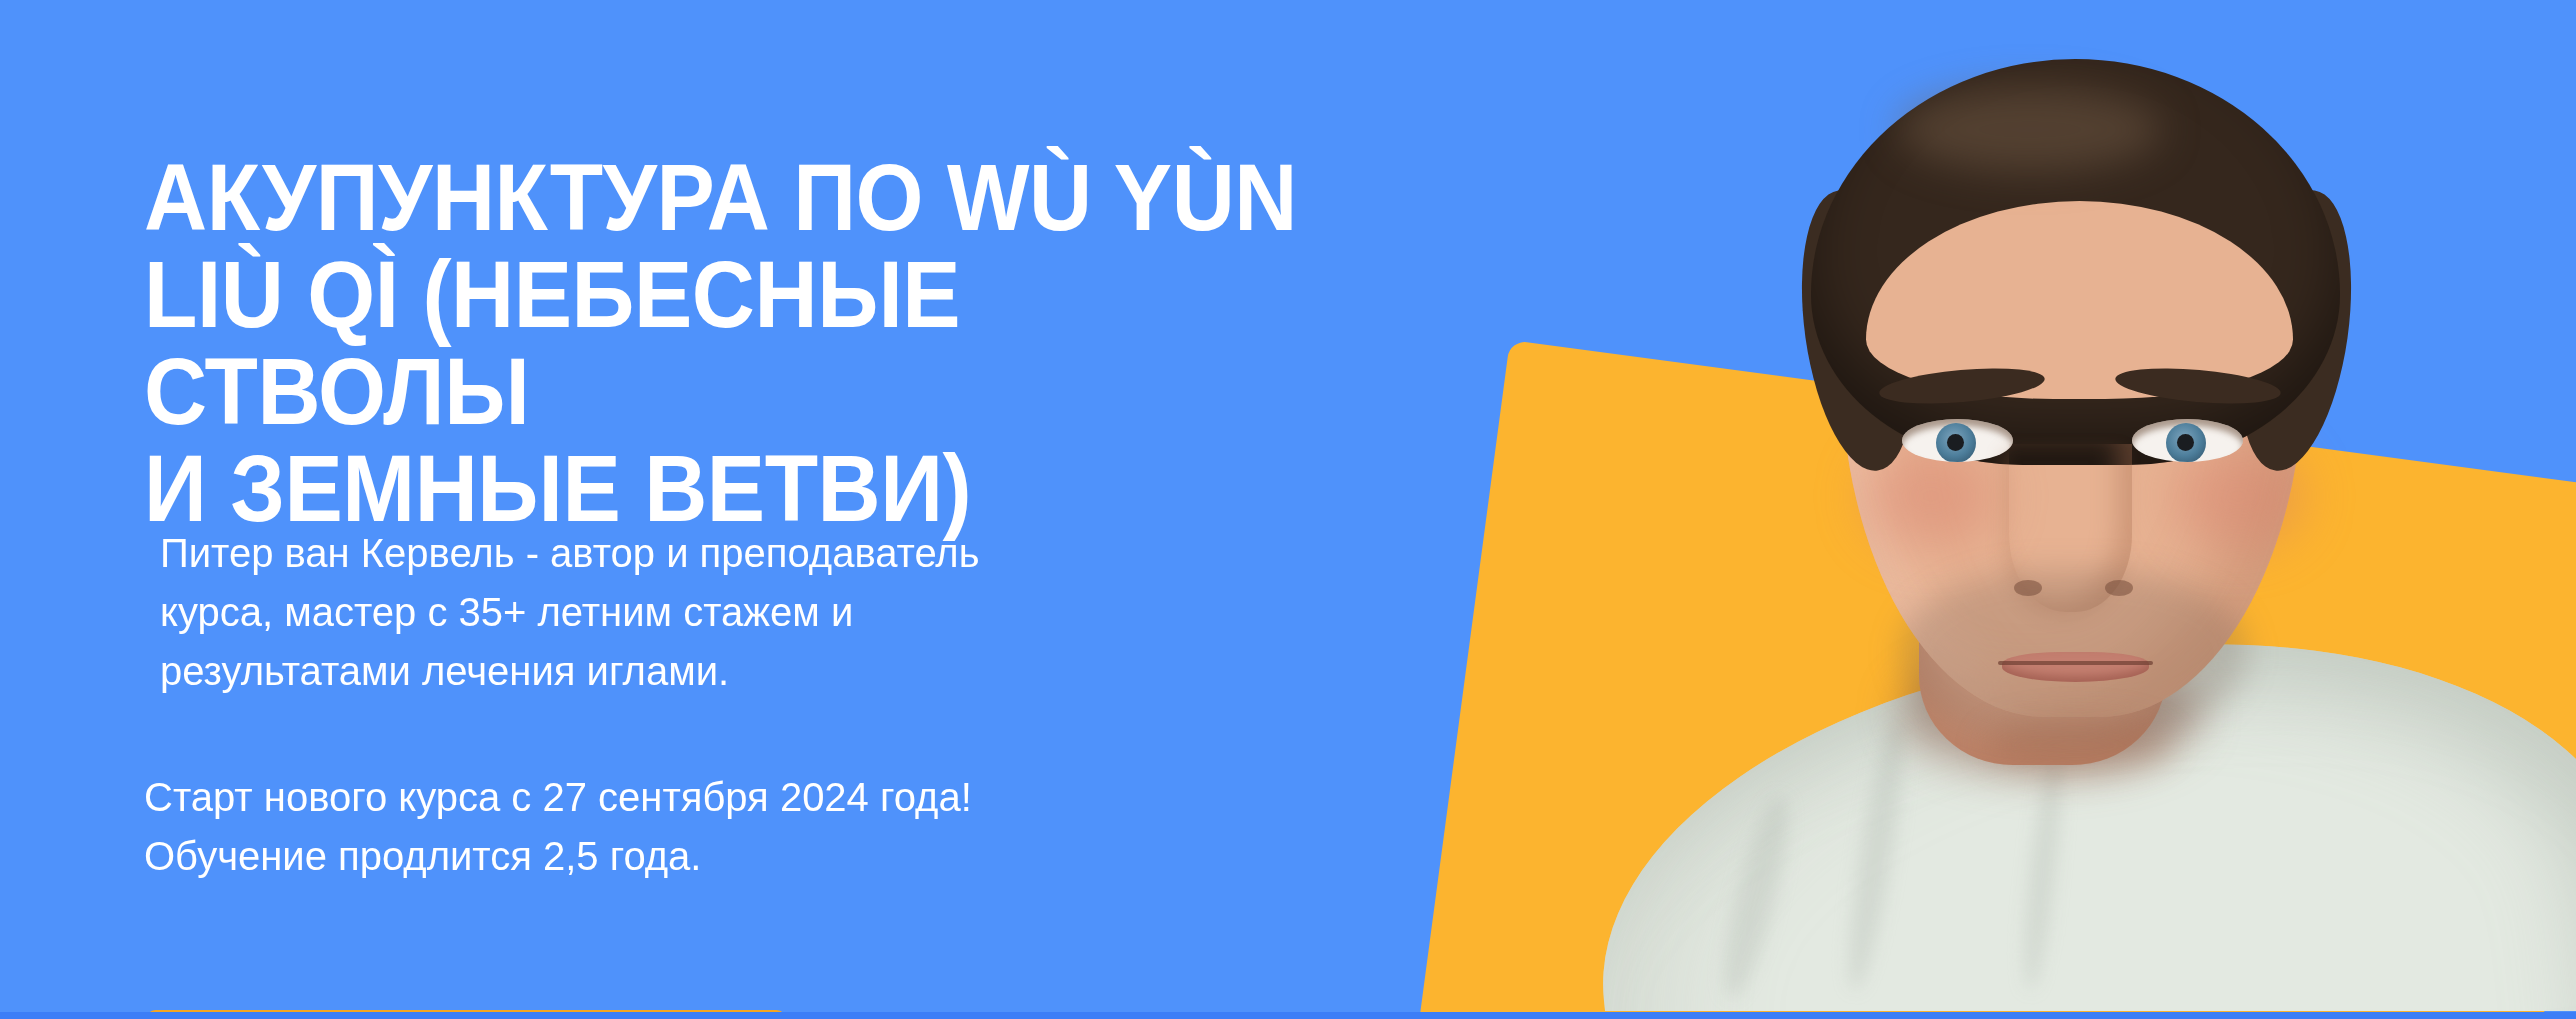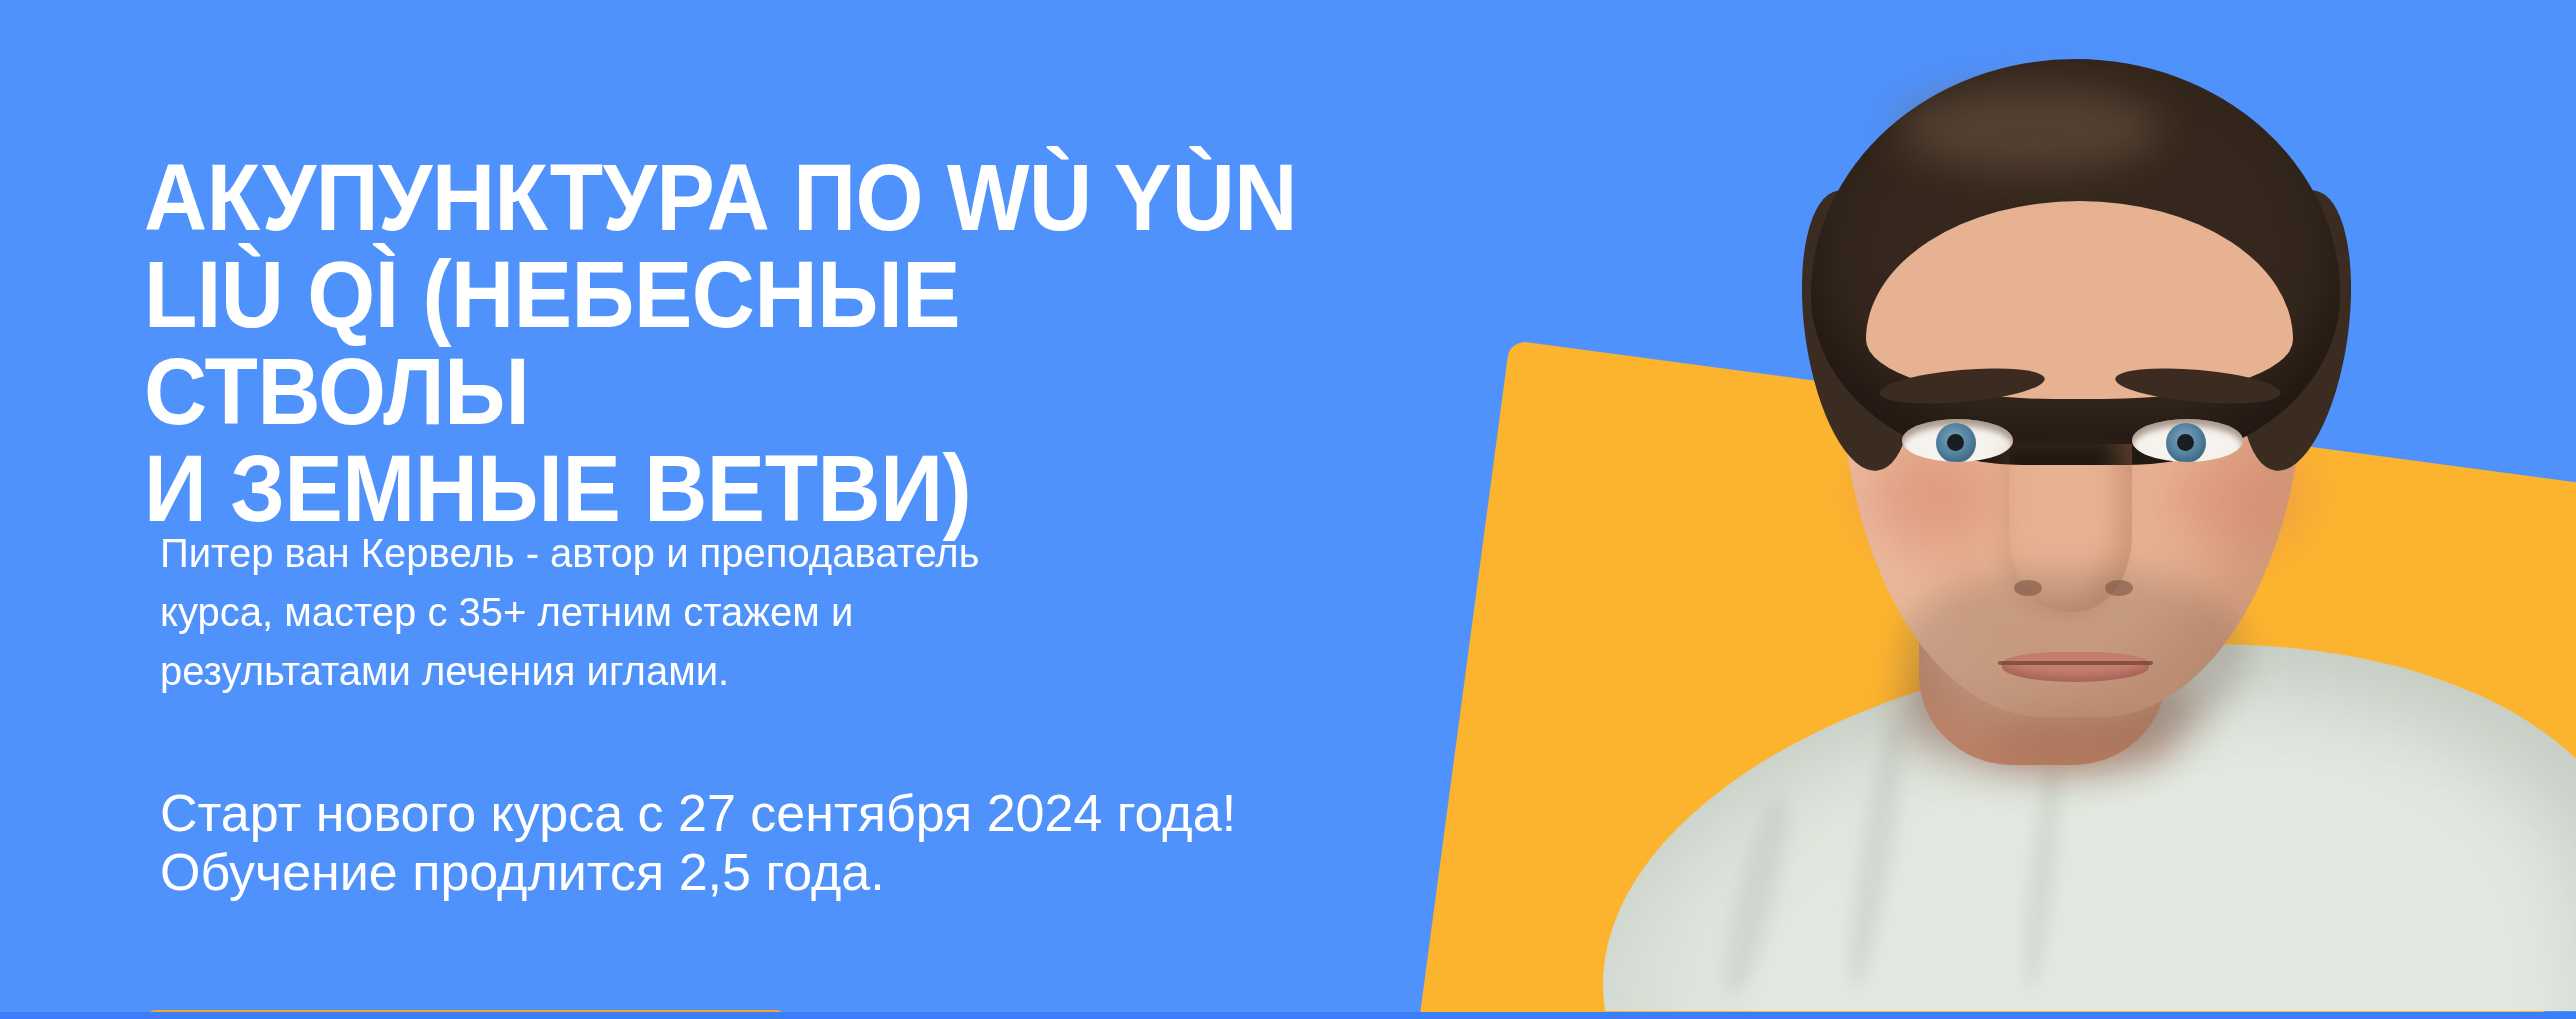--- a/index.html
+++ b/index.html
@@ -342,23 +342,23 @@
     line-height: 59px;
     font-weight: 400;
     white-space: pre-line;
   }
 
   .schedule {
     position: absolute;
     top: 768px;
     left: 0;
     width: 1114px;
-    margin: 16px;
+    margin: 0;
     color: #ffffff;
-    font-size: 52px;
+    font-size: 40px;
     line-height: 59px;
     font-weight: 400;
     white-space: pre-line;
   }
 
   .cta-button {
     position: absolute;
     left: 1.9px;
     top: 1010px;
     width: 640px;

